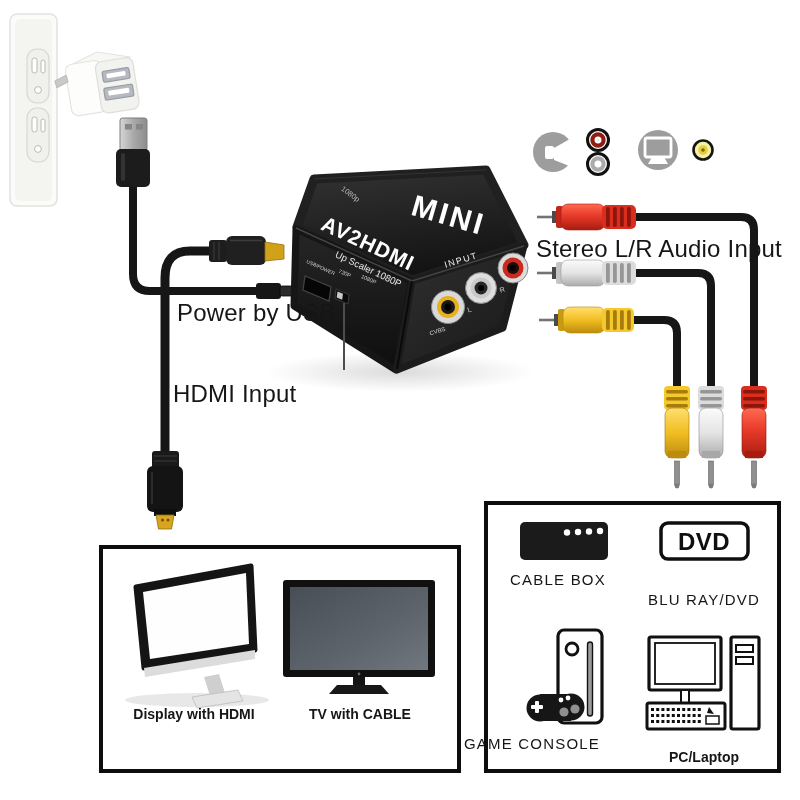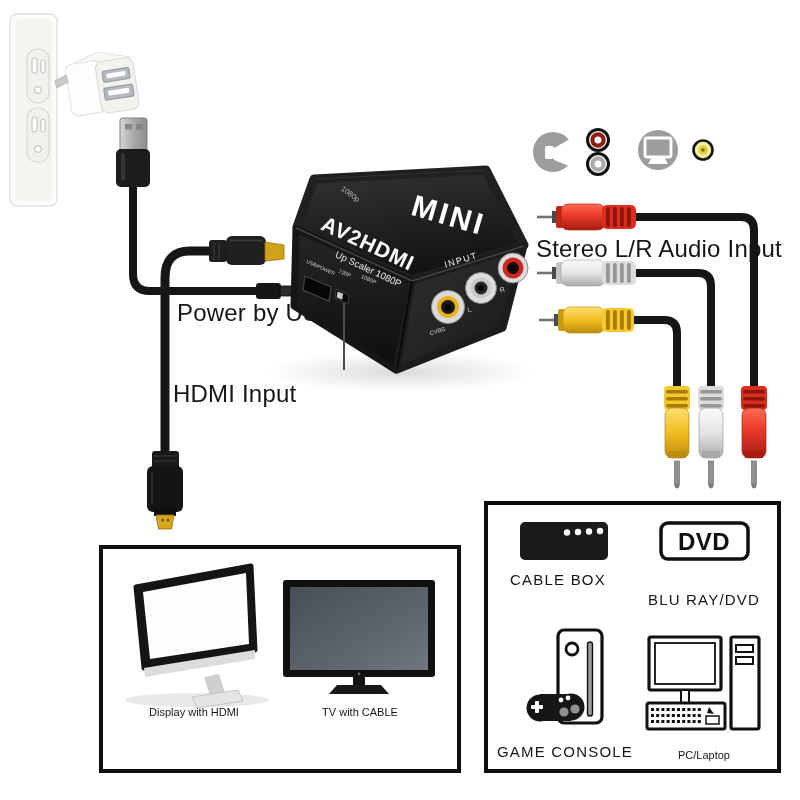--- a/index.html
+++ b/index.html
@@ -2,21 +2,21 @@
 <html><head>
 <meta charset="utf-8">
 <style>
   html,body{margin:0;padding:0;background:#ffffff;}
   .canvas{position:relative;width:800px;height:800px;background:#ffffff;overflow:hidden;
           font-family:"Liberation Sans", sans-serif;}
   .canvas svg{position:absolute;left:0;top:0;}
   .lbl{position:absolute;color:#161616;font-family:"Liberation Sans",sans-serif;
        white-space:nowrap;line-height:1;}
   .lbl.big{font-size:24px;letter-spacing:.2px;}
-  .lbl.mid{font-size:11px;}
+  .lbl.mid{font-size:14px;font-weight:bold;}
   .lbl.caps{font-size:15px;letter-spacing:1.2px;}
   .ctr{transform:translateX(-50%);}
   svg text{font-family:"Liberation Sans",sans-serif;}
 </style>
 </head>
 <body>
 
 <div class="canvas">
 
 <svg width="800" height="800" viewBox="0 0 800 800">
@@ -342,16 +342,16 @@
 
 <div class="lbl big" style="left:177px;top:301px;">Power by USB</div>
 <div class="lbl big" style="left:173px;top:382px;">HDMI Input</div>
 <div class="lbl big" style="left:536px;top:237px;">Stereo L/R Audio Input</div>
 
 <div class="lbl mid ctr" style="left:194px;top:707px;">Display with HDMI</div>
 <div class="lbl mid ctr" style="left:360px;top:707px;">TV with CABLE</div>
 
 <div class="lbl caps ctr" style="left:558px;top:572px;">CABLE BOX</div>
 <div class="lbl caps ctr" style="left:704px;top:572px;margin-top:20px;">BLU RAY/DVD</div>
-<div class="lbl caps ctr" style="left:565px;top:736px;margin-top:8px;">GAME CONSOLE</div>
+<div class="lbl caps ctr" style="left:532px;top:736px;">GAME CONSOLE</div>
 <div class="lbl mid ctr" style="left:704px;top:734px;margin-top:16px;">PC/Laptop</div>
 
 </div>
 
 </body></html>

